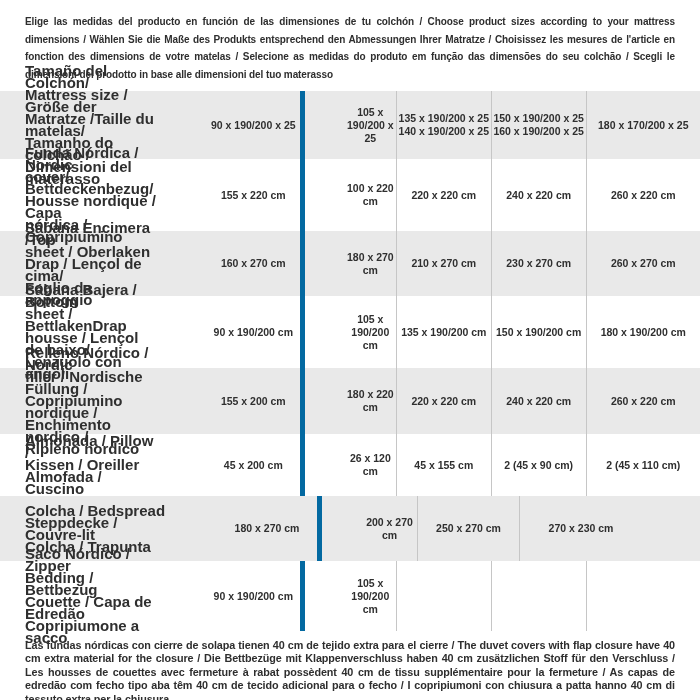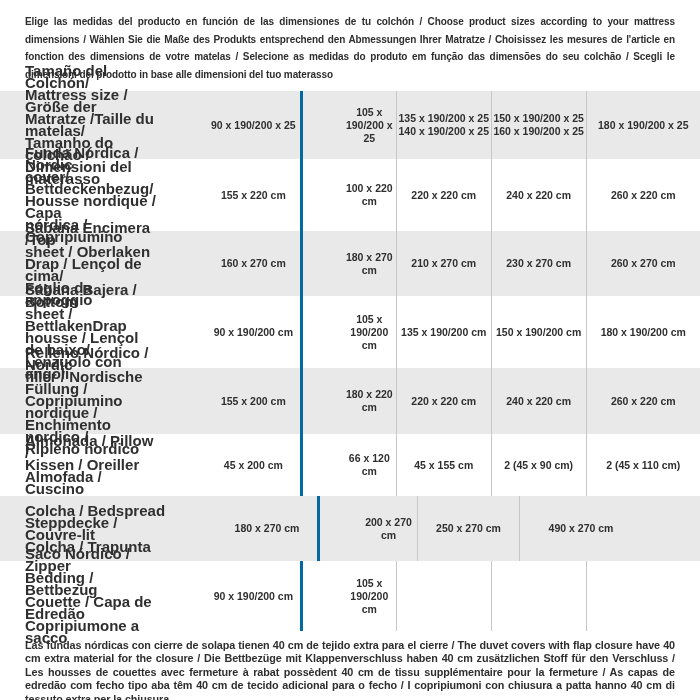--- a/index.html
+++ b/index.html
@@ -53,21 +53,21 @@
     font-size:15px;line-height:12px;
     justify-content:flex-start;
     text-align:left;
   }
   .val-cell{
     width:100px;
     justify-content:center;text-align:center;
     font-size:10.5px;line-height:13px;
   }
   .val-cell.c1{width:100px;margin-left:44px;}
-  .val-cell.c2{width:100px;border-left:3px solid #0369a1;padding-left:40px;}
+  .val-cell.c2{width:100px;border-left:5px solid #0369a1;padding-left:40px;}
   .val-cell.c3{width:102px;border-left:1px solid #c6c6c6;}
   .val-cell.c4{width:102px;border-left:1px solid #c6c6c6;}
   .val-cell.c5{width:123px;border-left:1px solid #c6c6c6;}
 </style>
 </head>
 <body>
 
 <div class="note top">Elige las medidas del producto en función de las dimensiones de tu colchón / Choose product sizes according to your mattress dimensions / Wählen Sie die Maße des Produkts entsprechend den Abmessungen Ihrer Matratze / Choisissez les mesures de l'article en fonction des dimensions de votre matelas / Selecione as medidas do produto em função das dimensões do seu colchão / Scegli le dimensioni del prodotto in base alle dimensioni del tuo materasso</div>
 
 <div class="size-table">
@@ -77,21 +77,21 @@
 Mattress size / Größe der
 Matratze /Taille du matelas/
 Tamanho do colchão /
 Dimensioni del materasso</div>
     <div class="cell val-cell c1">90 x 190/200 x 25</div>
     <div class="cell val-cell c2">105 x 190/200 x 25</div>
     <div class="cell val-cell c3">135 x 190/200 x 25
 140 x 190/200 x 25</div>
     <div class="cell val-cell c4">150 x 190/200 x 25
 160 x 190/200 x 25</div>
-    <div class="cell val-cell c5">180 x 190/200 x 25</div>
+    <div class="cell val-cell c5">180 x 170/200 x 25</div>
   </div>
 
   <div class="trow">
     <div class="cell label-cell">Funda Nórdica /  Nordic
 cover/ Bettdeckenbezug/
 Housse nordique  / Capa
 nórdica / Copripiumino</div>
     <div class="cell val-cell c1">155 x 220 cm</div>
     <div class="cell val-cell c2">100 x 220 cm</div>
     <div class="cell val-cell c3">220 x 220 cm</div>
@@ -134,34 +134,34 @@
     <div class="cell val-cell c3">220 x 220 cm</div>
     <div class="cell val-cell c4">240 x 220 cm</div>
     <div class="cell val-cell c5">260 x 220 cm</div>
   </div>
 
   <div class="trow">
     <div class="cell label-cell">Almohada  / Pillow /
 Kissen / Oreiller
 Almofada / Cuscino</div>
     <div class="cell val-cell c1">45 x 200 cm</div>
-    <div class="cell val-cell c2">66 x 120 cm</div>
+    <div class="cell val-cell c2">26 x 120 cm</div>
     <div class="cell val-cell c3">45 x 155 cm</div>
     <div class="cell val-cell c4">2 (45 x 90 cm)</div>
     <div class="cell val-cell c5">2 (45 x 110 cm)</div>
   </div>
 
   <div class="trow">
     <div class="cell label-cell">Colcha / Bedspread
 Steppdecke / Couvre-lit
 Colcha / Trapunta</div>
     <div class="cell val-cell c1">180 x 270 cm</div>
     <div class="cell val-cell c2">200 x 270 cm</div>
     <div class="cell val-cell c4">250 x 270 cm</div>
-    <div class="cell val-cell c5">490 x 270 cm</div>
+    <div class="cell val-cell c5">270 x 230 cm</div>
   </div>
 
   <div class="trow">
     <div class="cell label-cell">Saco Nórdico / Zipper
 Bedding / Bettbezug
 Couette  / Capa de Edredão
 Copripiumone a sacco</div>
     <div class="cell val-cell c1">90 x 190/200 cm</div>
     <div class="cell val-cell c2">105 x 190/200 cm</div>
     <div class="cell val-cell c3"></div>

